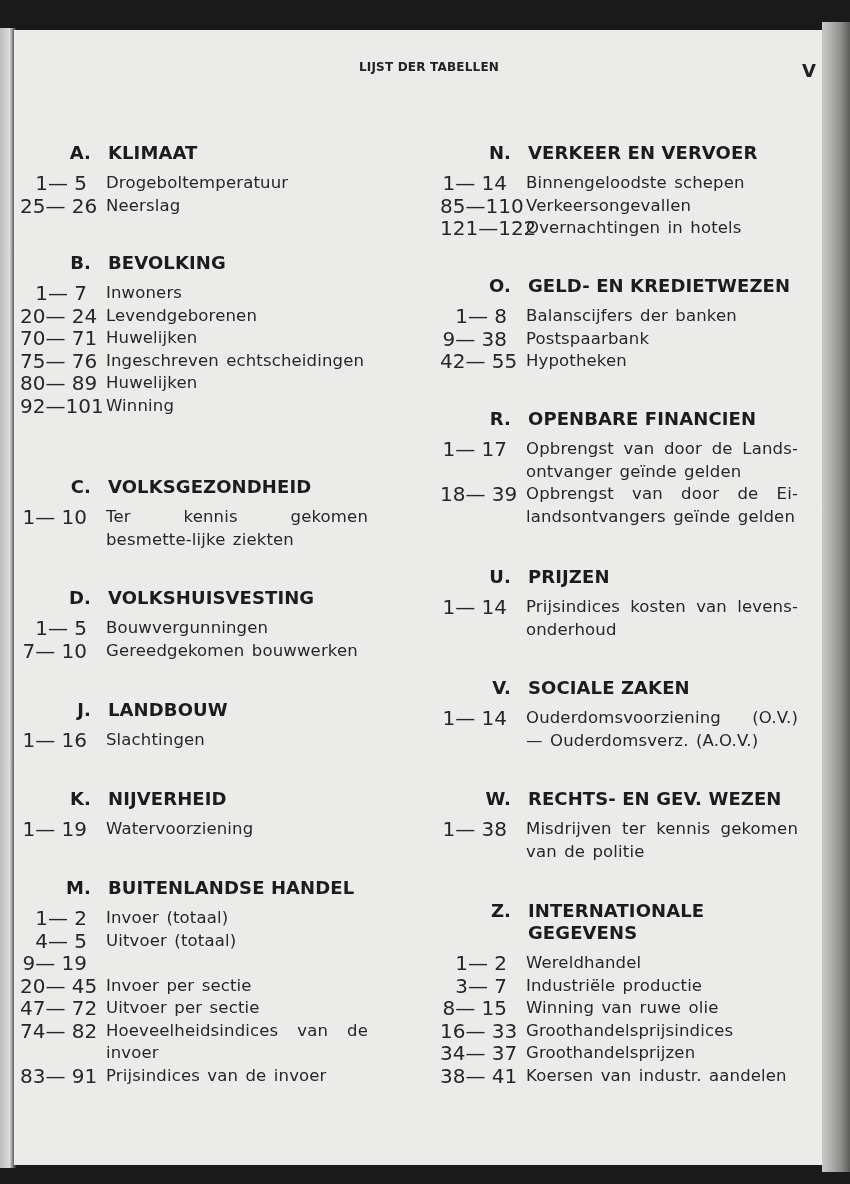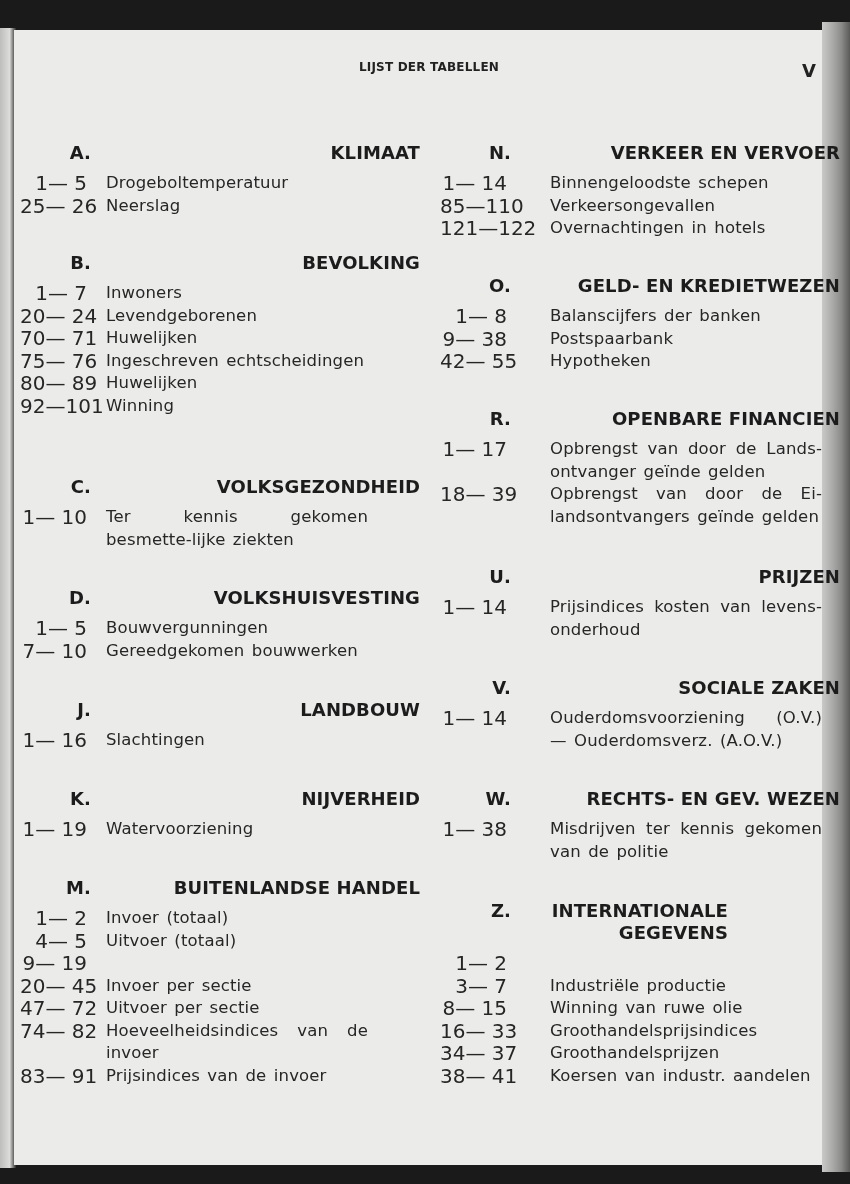--- a/index.html
+++ b/index.html
@@ -31,29 +31,29 @@
     .col { position: absolute; width: 380px; }
     .col.left { left: 20px; top: 140px; }
     .col.right { left: 440px; top: 140px; }
     .section { position: absolute; left: 0; width: 400px; }
     .sec-head {
       display: flex; align-items: baseline; font-size: 18px; font-weight: bold; color: #1c1c1c;
       letter-spacing: 0.1px;
     }
     .sec-letter { width: 88px; text-align: right; padding-right: 17px; box-sizing: border-box; }
     .col.right .sec-letter { width: 88px; }
-    .sec-title { flex: 1; line-height: 22px; text-align: right; }
+    .sec-title { flex: 1; line-height: 22px; }
     .entries { margin-top: 8px; }
     .entry { display: flex; align-items: flex-start; font-size: 16.5px; line-height: 22.5px; color: #262626; }
     .range {
       width: 86px; text-align: right; padding-right: 19px; box-sizing: border-box; white-space: nowrap;
       font-size: 20px;
     }
     .etitle { flex: 1; letter-spacing: 0.15px; word-spacing: 2px; }
-    .col.right .etitle { max-width: 272px; text-align: justify; text-align-last: left; margin-left: 24px; }
+    .col.right .etitle { max-width: 272px; text-align: justify; text-align-last: left; }
     .col.left .etitle { max-width: 262px; text-align: justify; text-align-last: left; }
   </style>
 </head>
 <body>
 
 <div class="left-edge"></div>
 <div class="page"></div>
 <div class="right-edge"></div>
 
 <div class="title">LIJST DER TABELLEN</div>
@@ -305,20 +305,21 @@
   </div>
 
   <div class="section" style="top:760px">
     <div class="sec-head">
       <span class="sec-letter">Z.</span>
       <span class="sec-title" style="max-width:200px">INTERNATIONALE GEGEVENS</span>
     </div>
     <div class="entries">
       <div class="entry">
           <span class="range">1— 2</span>
+          <span class="etitle">Wereldhandel</span>
         </div>
       <div class="entry">
           <span class="range">3— 7</span>
           <span class="etitle">Industriële productie</span>
         </div>
       <div class="entry">
           <span class="range">8— 15</span>
           <span class="etitle">Winning van ruwe olie</span>
         </div>
       <div class="entry">

